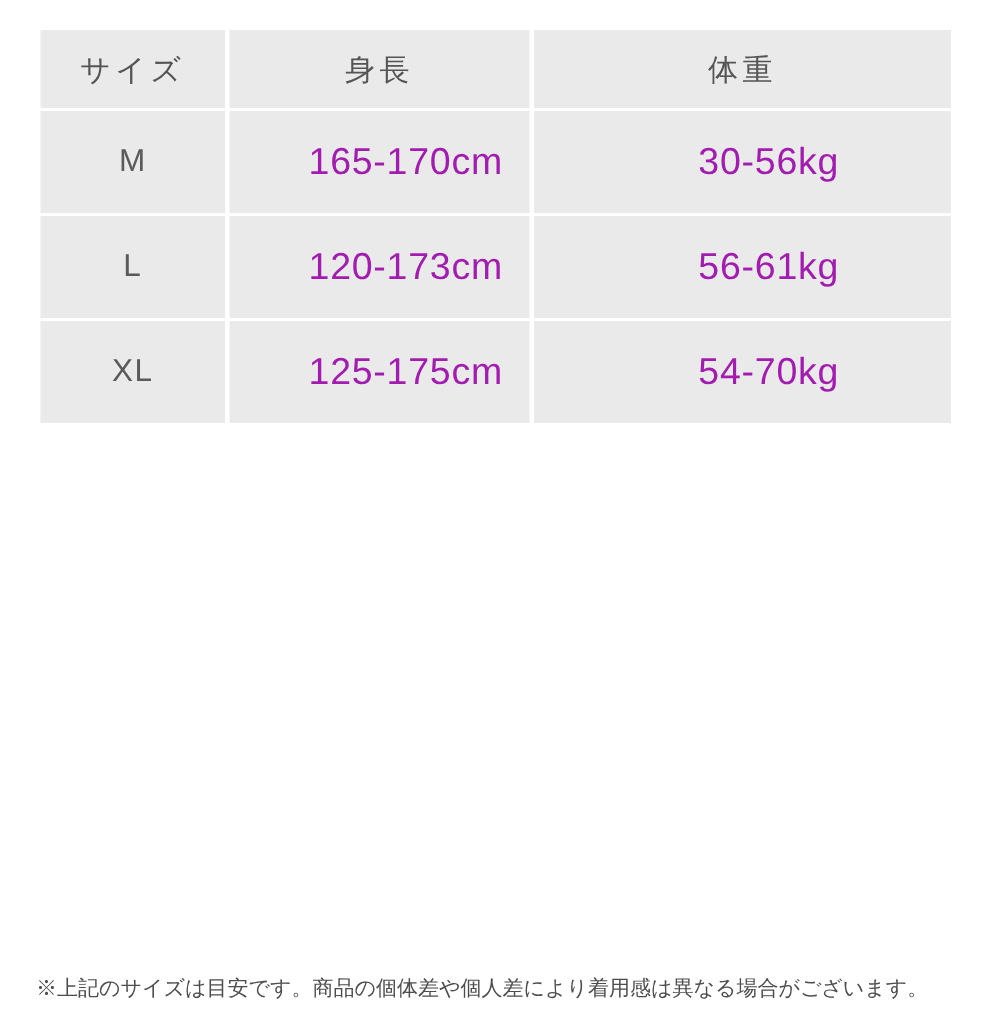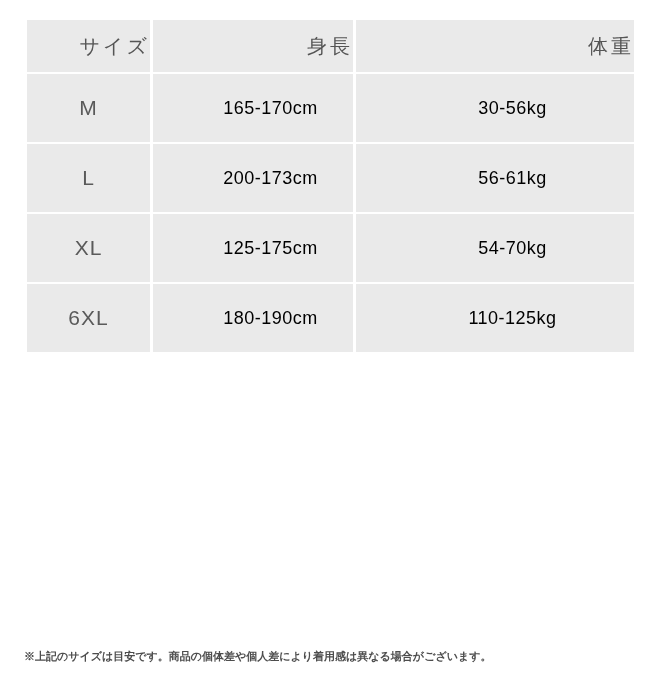--- a/index.html
+++ b/index.html
@@ -43,44 +43,42 @@
     color: #585858;
     padding: 0;
     height: 68px;
     letter-spacing: 0.5px;
   }
   .size-table thead th {
     height: 52px;
     font-size: 20px;
     letter-spacing: 3px;
     color: #555555;
-    text-align: right;
   }
   .size-table td.size-cell {
     font-size: 21px;
     letter-spacing: 1px;
     color: #5a5a5a;
   }
   .size-table td.val-cell {
-    font-size: 18px;
+    font-size: 25px;
     letter-spacing: 0.5px;
-    color: #000000;
+    color: #a21caf;
     padding-left: 35px;
   }
   .note {
     position: absolute;
     left: 24px;
     top: 648px;
     width: 620px;
-    font-size: 11px;
+    font-size: 14px;
     line-height: 1.5;
     color: #4d4d4d;
     letter-spacing: 0px;
     white-space: nowrap;
-    font-weight: bold;
   }
 </style>
 </head>
 <body>
 
 <div class="page">
 
   <table class="size-table">
     <colgroup>
       <col class="c1">
@@ -95,31 +93,26 @@
       </tr>
     </thead>
     <tbody>
       <tr>
         <td class="size-cell">M</td>
         <td class="val-cell">165-170cm</td>
         <td class="val-cell">30-56kg</td>
       </tr>
       <tr>
         <td class="size-cell">L</td>
-        <td class="val-cell">200-173cm</td>
+        <td class="val-cell">120-173cm</td>
         <td class="val-cell">56-61kg</td>
       </tr>
       <tr>
         <td class="size-cell">XL</td>
         <td class="val-cell">125-175cm</td>
         <td class="val-cell">54-70kg</td>
-      </tr>
-      <tr>
-        <td class="size-cell">6XL</td>
-        <td class="val-cell">180-190cm</td>
-        <td class="val-cell">110-125kg</td>
       </tr>
     </tbody>
   </table>
 
   <div class="note">※上記のサイズは目安です。商品の個体差や個人差により着用感は異なる場合がございます。</div>
 
 </div>
 
 </body></html>

